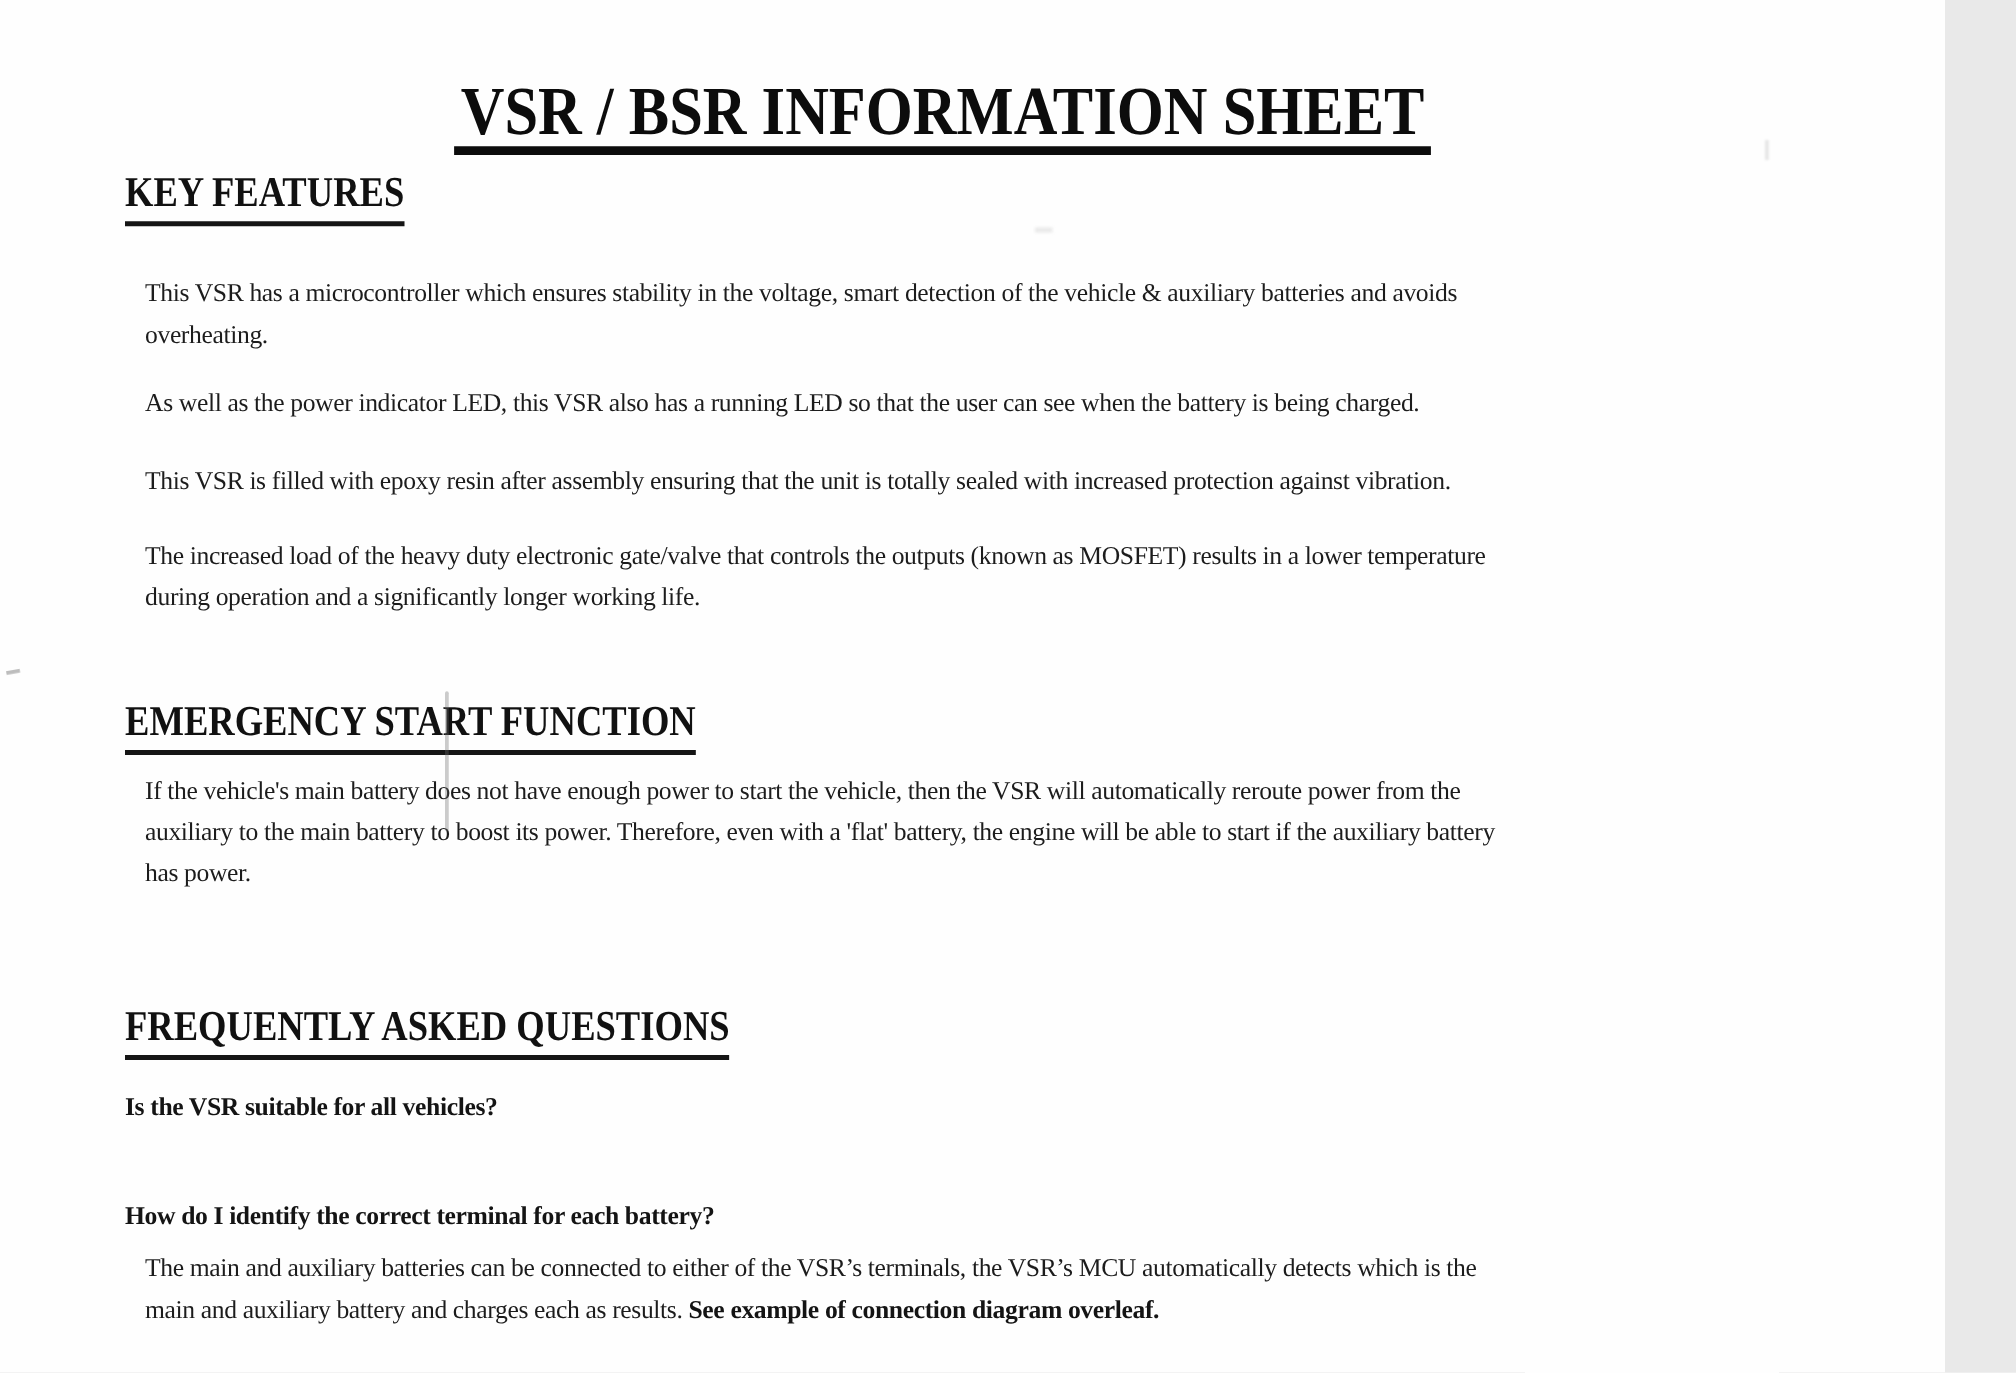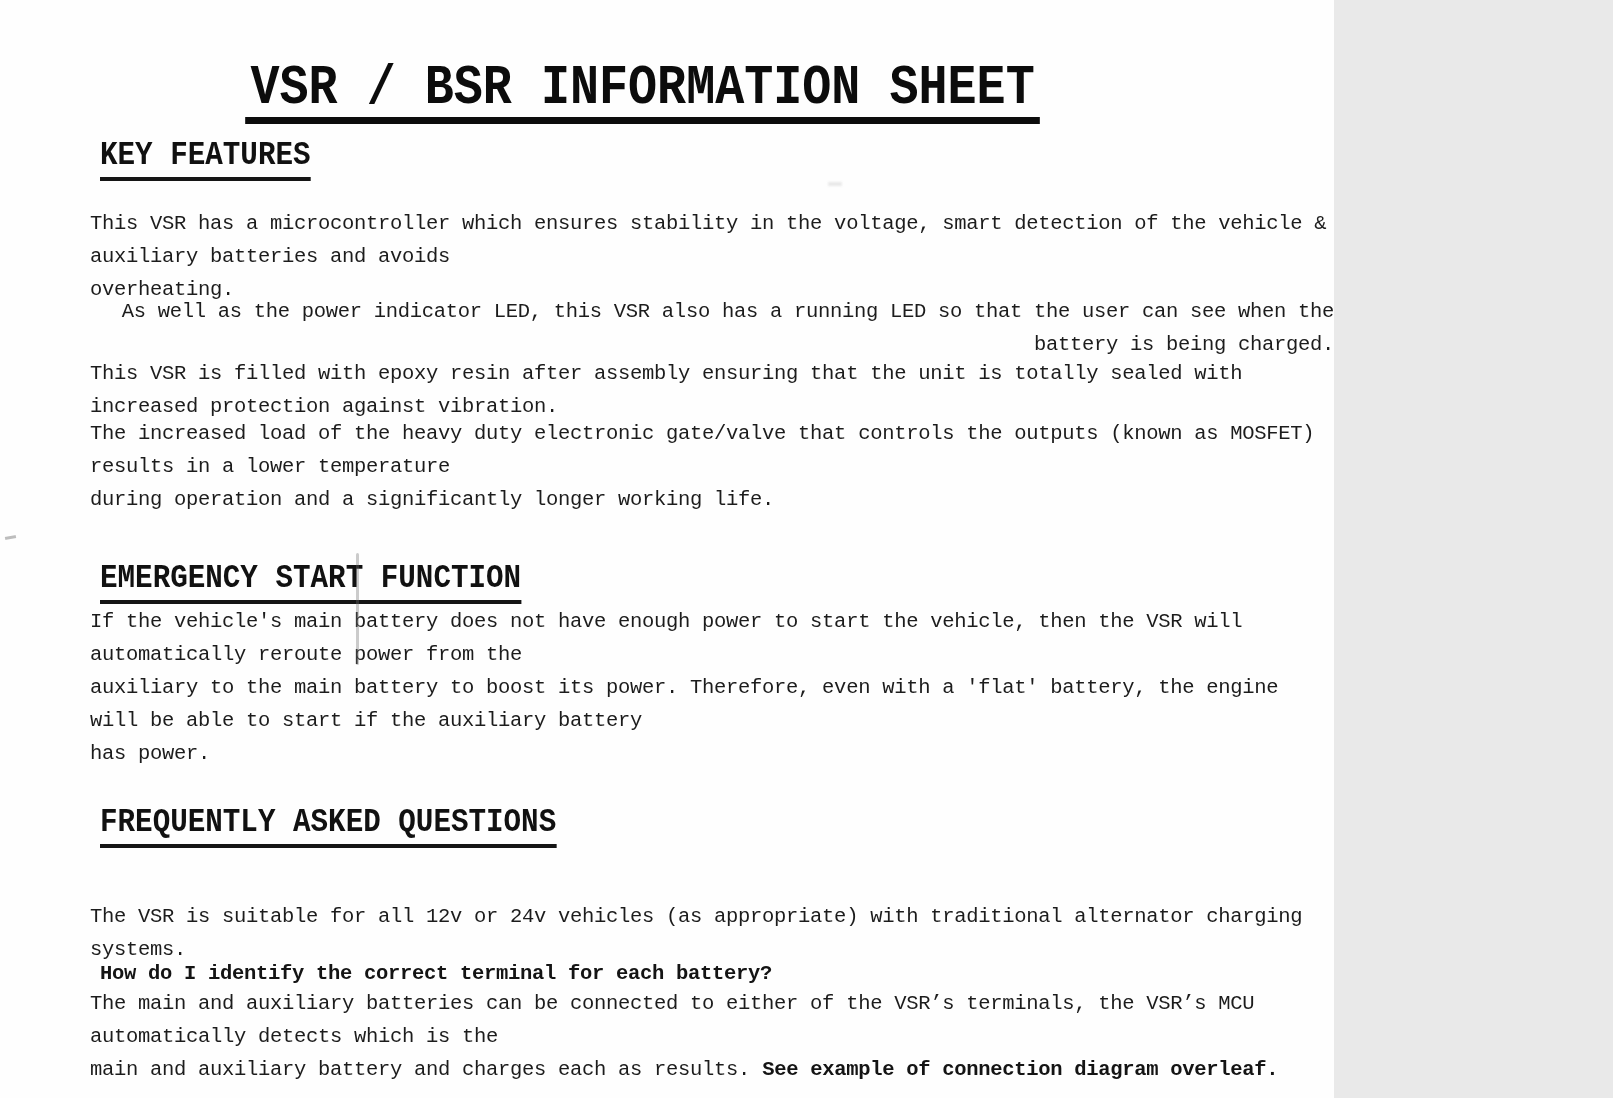--- a/index.html
+++ b/index.html
@@ -1,23 +1,23 @@
 <!DOCTYPE html>
 <html><head>
 <meta charset="utf-8">
 <style>
   * { margin: 0; padding: 0; box-sizing: border-box; }
   html, body { background: #e9e9e9; }
   .page {
     position: relative;
-    width: 1334px;
+    width: 1556px;
     height: 1098px;
     background: #fefefe;
     overflow: hidden;
-    font-family: Liberation Mono, monospace;
+    font-family: Liberation Serif, serif;
     color: #1c1c1c;
   }
   
   .title-wrap {
     position: absolute;
     top: 61px;
     left: 0;
     right: 48px;
     text-align: center;
   }
@@ -47,26 +47,27 @@
     border-bottom: 4px solid #151515;
     padding-bottom: 5px;
     white-space: nowrap;
   }
   #heading-key-features   { top: 138px; }
   #heading-emergency      { top: 561px; }
   #heading-faq            { top: 805px; }
   
   .para {
     position: absolute;
-    left: 90px;
+    left: 116px;
     font-size: 20.5px;
     line-height: 33px;
     letter-spacing: -0.3px;
     white-space: pre-line;
     color: #1c1c1c;
+    margin-top: 12px;
   }
   .q {
     position: absolute;
     left: 100px;
     font-size: 20.5px;
     line-height: 33px;
     letter-spacing: -0.3px;
     font-weight: bold;
     color: #141414;
     white-space: nowrap;
@@ -128,22 +129,22 @@
 during operation and a significantly longer working life.</p>
 
   <h2 class="section-heading" id="heading-emergency">EMERGENCY START FUNCTION</h2>
 
   <p class="para" id="emergency-para">If the vehicle's main battery does not have enough power to start the vehicle, then the VSR will automatically reroute power from the
 auxiliary to the main battery to boost its power. Therefore, even with a 'flat' battery, the engine will be able to start if the auxiliary battery
 has power.</p>
 
   <h2 class="section-heading" id="heading-faq">FREQUENTLY ASKED QUESTIONS</h2>
 
+  <p class="q" id="faq-q1">Is the VSR suitable for all vehicles?</p>
 
-  <p class="para" id="faq-a1">The VSR is suitable for all 12v or 24v vehicles (as appropriate) with traditional alternator charging systems.</p>
 
   <p class="q" id="faq-q2">How do I identify the correct terminal for each battery?</p>
 
   <p class="para" id="faq-a2"><span>The main and auxiliary batteries can be connected to either of the VSR’s terminals, the VSR’s MCU automatically detects which is the</span>
 <span>main and auxiliary battery and charges each as results. </span><span class="bold-inline">See example of connection diagram overleaf.</span></p>
 
   <div class="artifact" id="artifact-vline"></div>
   <div class="artifact" id="artifact-dash"></div>
   <div class="artifact" id="artifact-smudge-right"></div>
   <div class="artifact" id="artifact-smudge-mid"></div>

